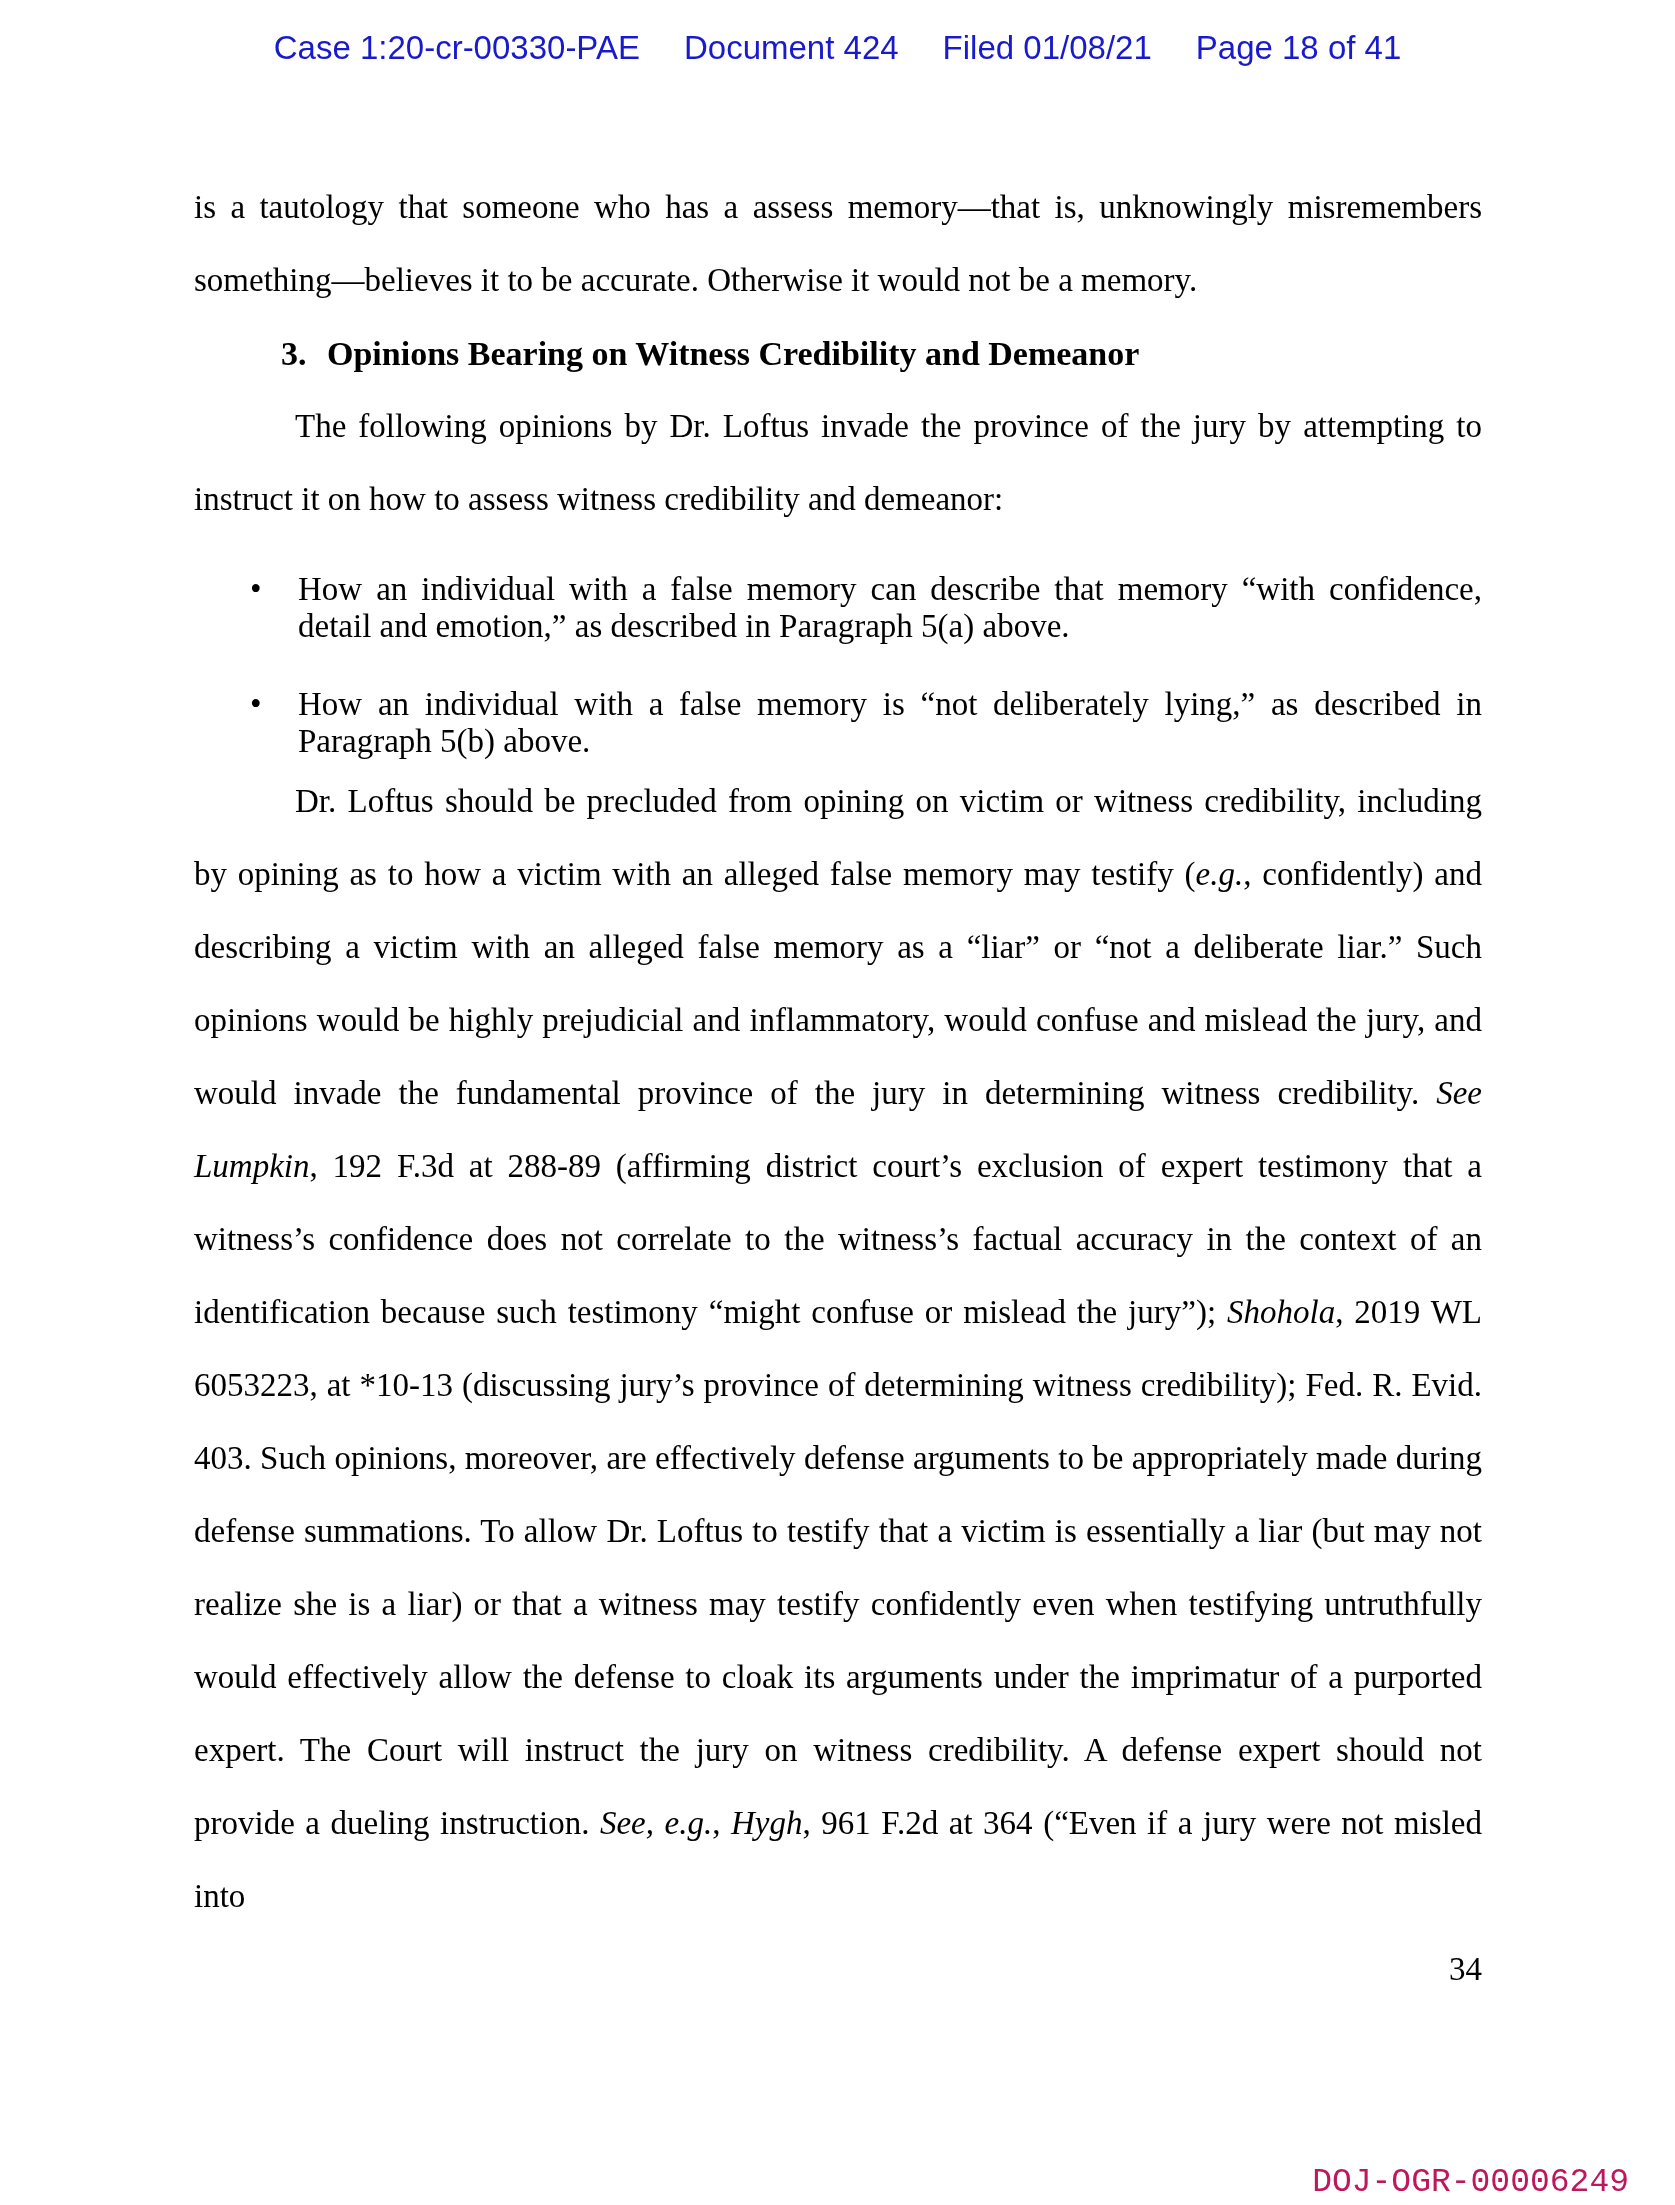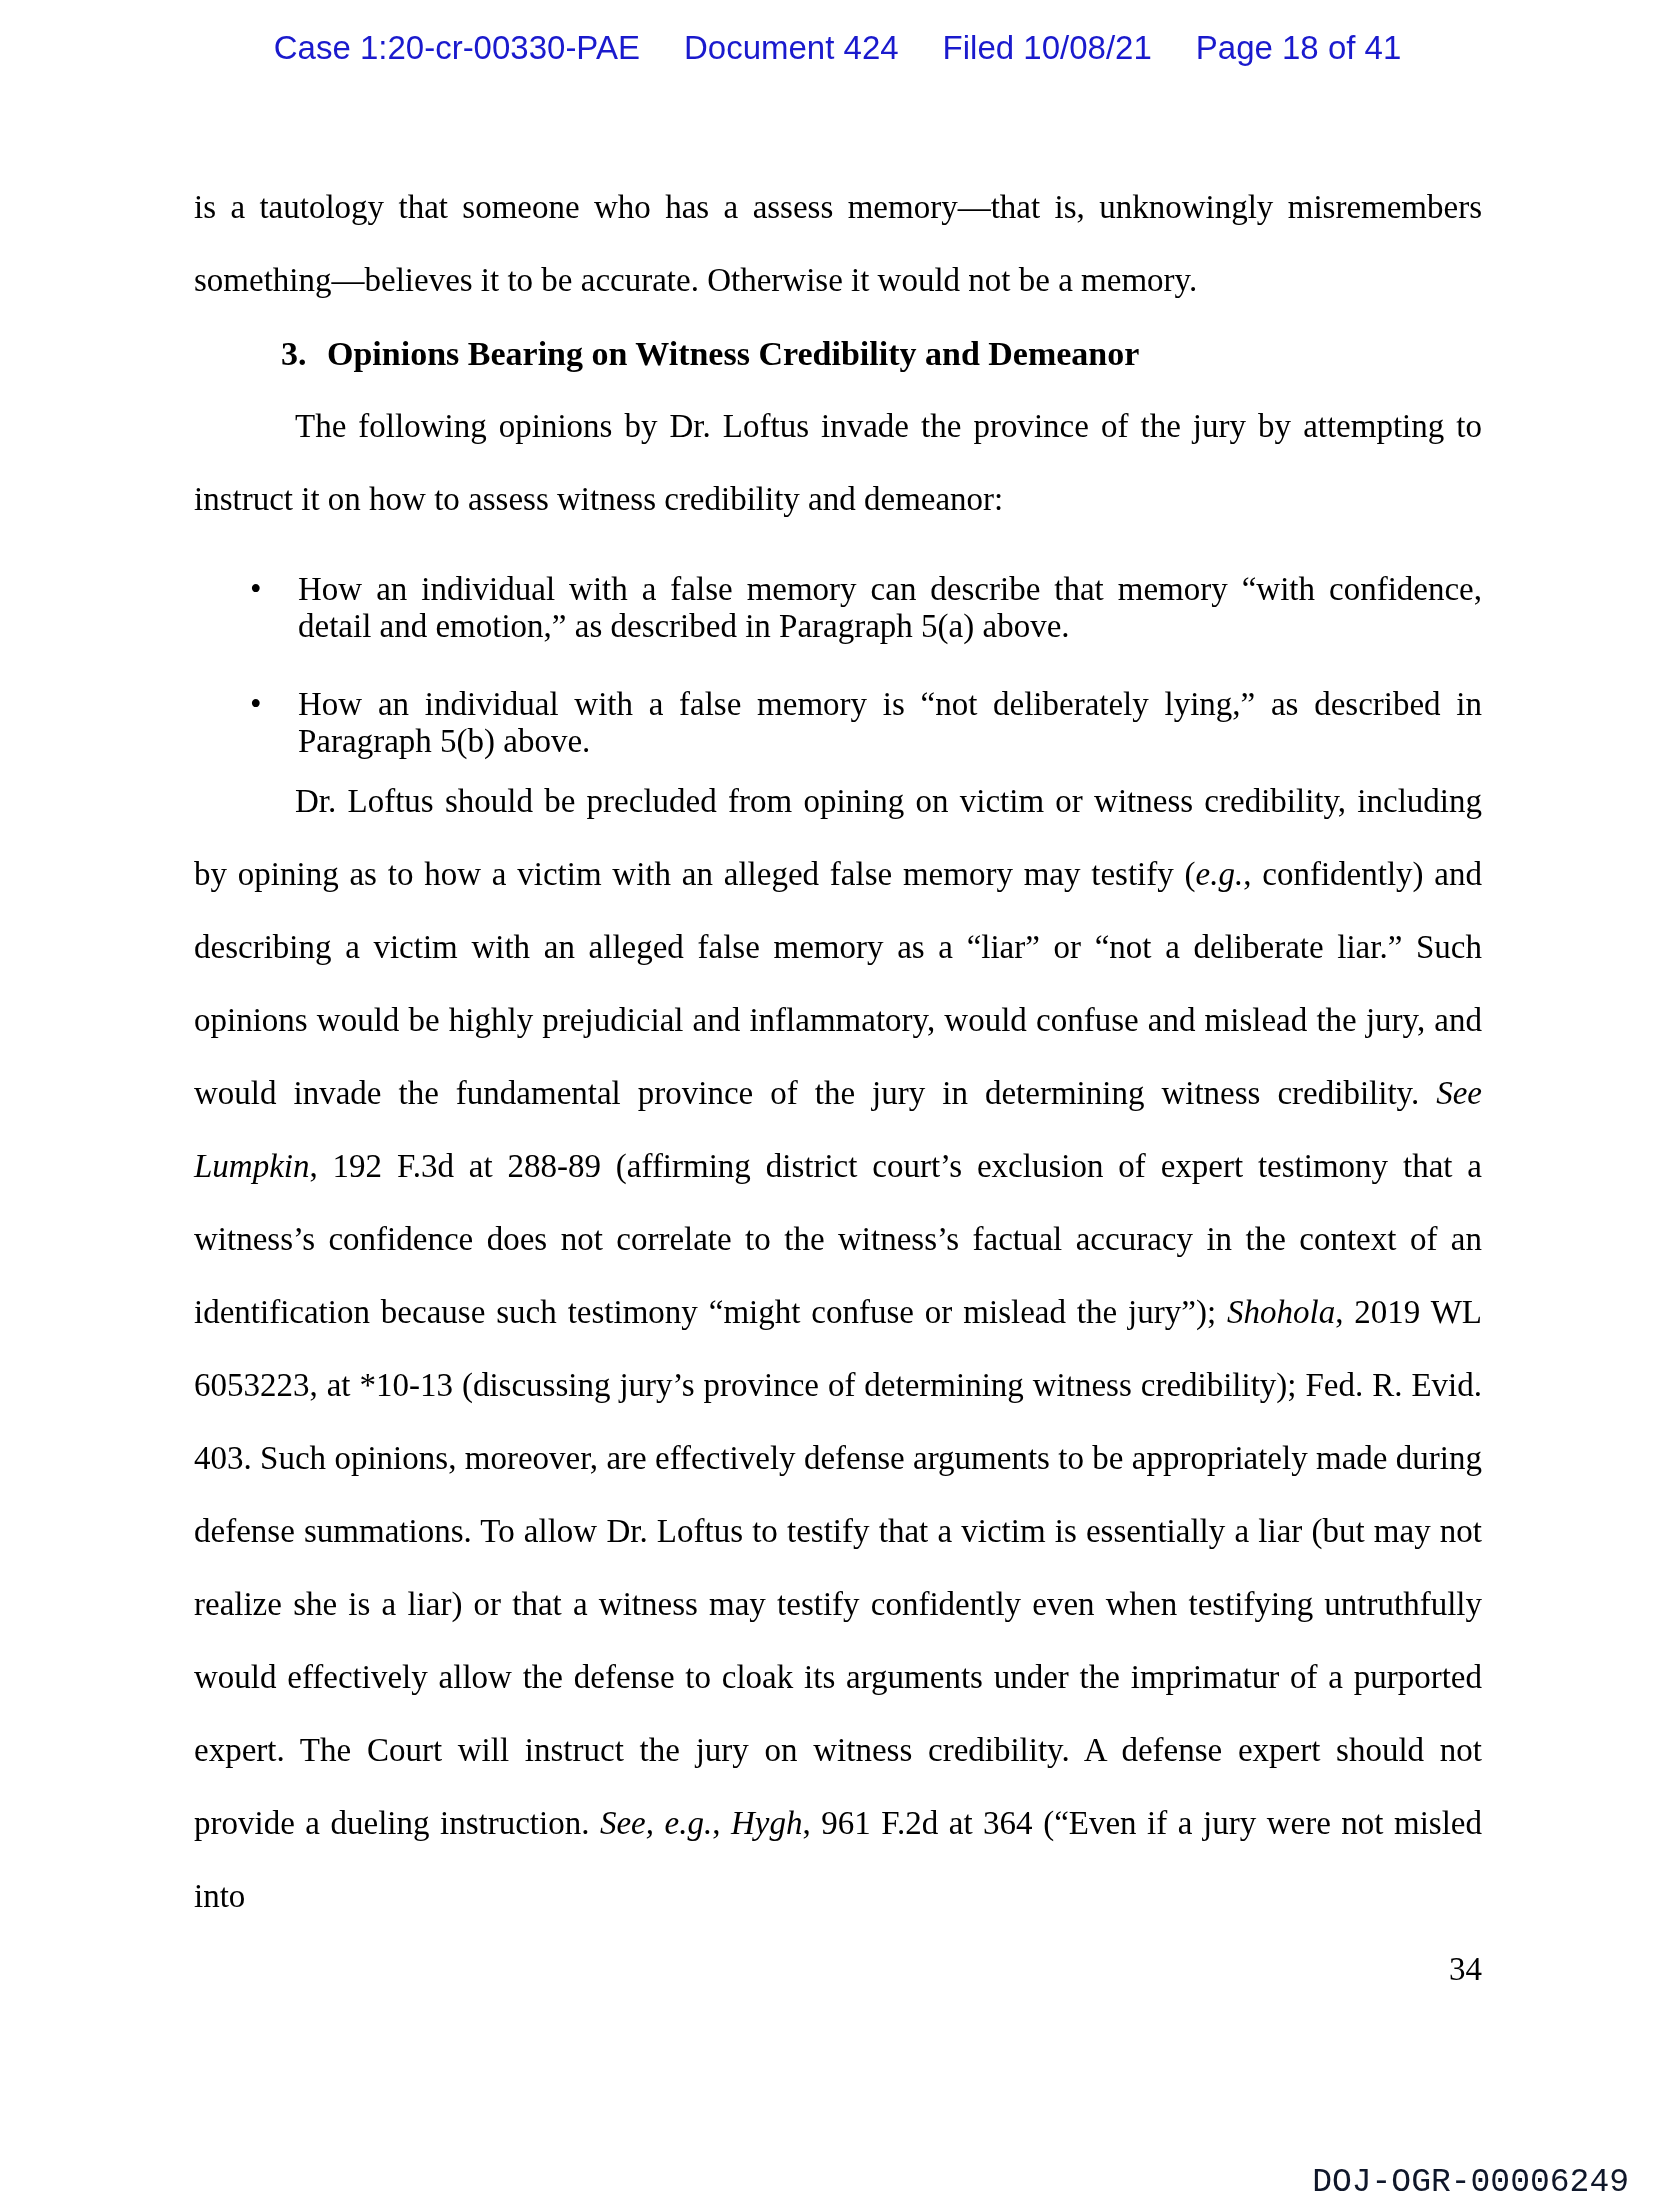--- a/index.html
+++ b/index.html
@@ -77,33 +77,33 @@
     font-size: 33px;
     line-height: 73px;
     text-align: right;
   }
   .bates {
     position: absolute;
     top: 2164px;
     right: 46px;
     font-family: "Liberation Mono", monospace;
     font-size: 33px;
-    color: #0f172a;
+    color: #be185d;
     white-space: nowrap;
   }
 </style>
 </head>
 <body>
 
 <div class="page">
 
   <div class="court-header">
       <span>Case 1:20-cr-00330-PAE</span>
       <span>Document 424</span>
-      <span>Filed 10/08/21</span>
+      <span>Filed 01/08/21</span>
       <span>Page 18 of 41</span>
     </div>
 
   <div class="content">
 
     <p class="para">is a tautology that someone who has a assess memory—that is, unknowingly misremembers something—believes it to be accurate.  Otherwise it would not be a memory.</p>
 
     <p class="heading"><span class="h-num">3.</span><span>Opinions Bearing on Witness Credibility and Demeanor</span></p>
 
     <p class="para indent">The following opinions by Dr. Loftus invade the province of the jury by attempting to instruct it on how to assess witness credibility and demeanor:</p>

